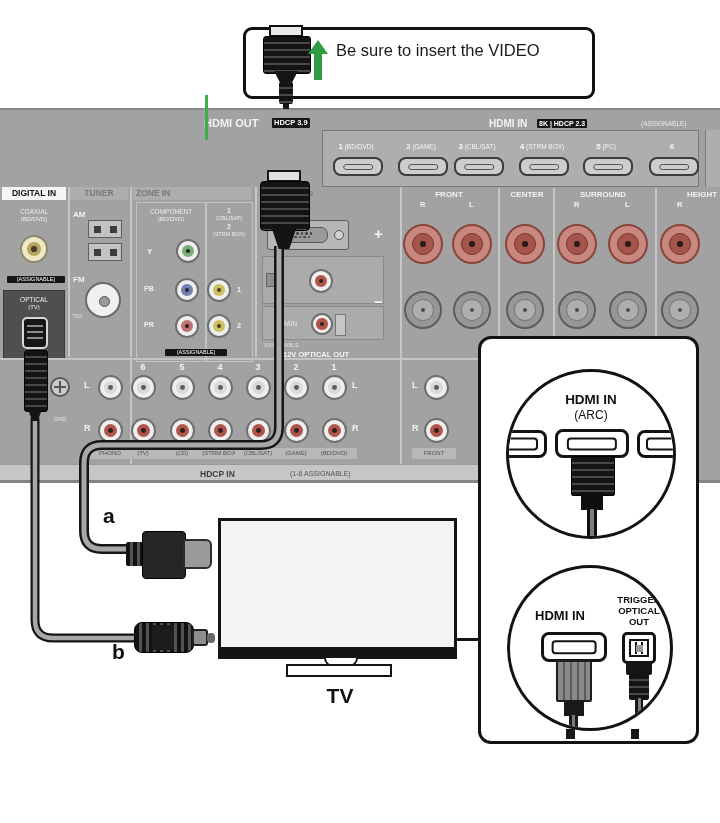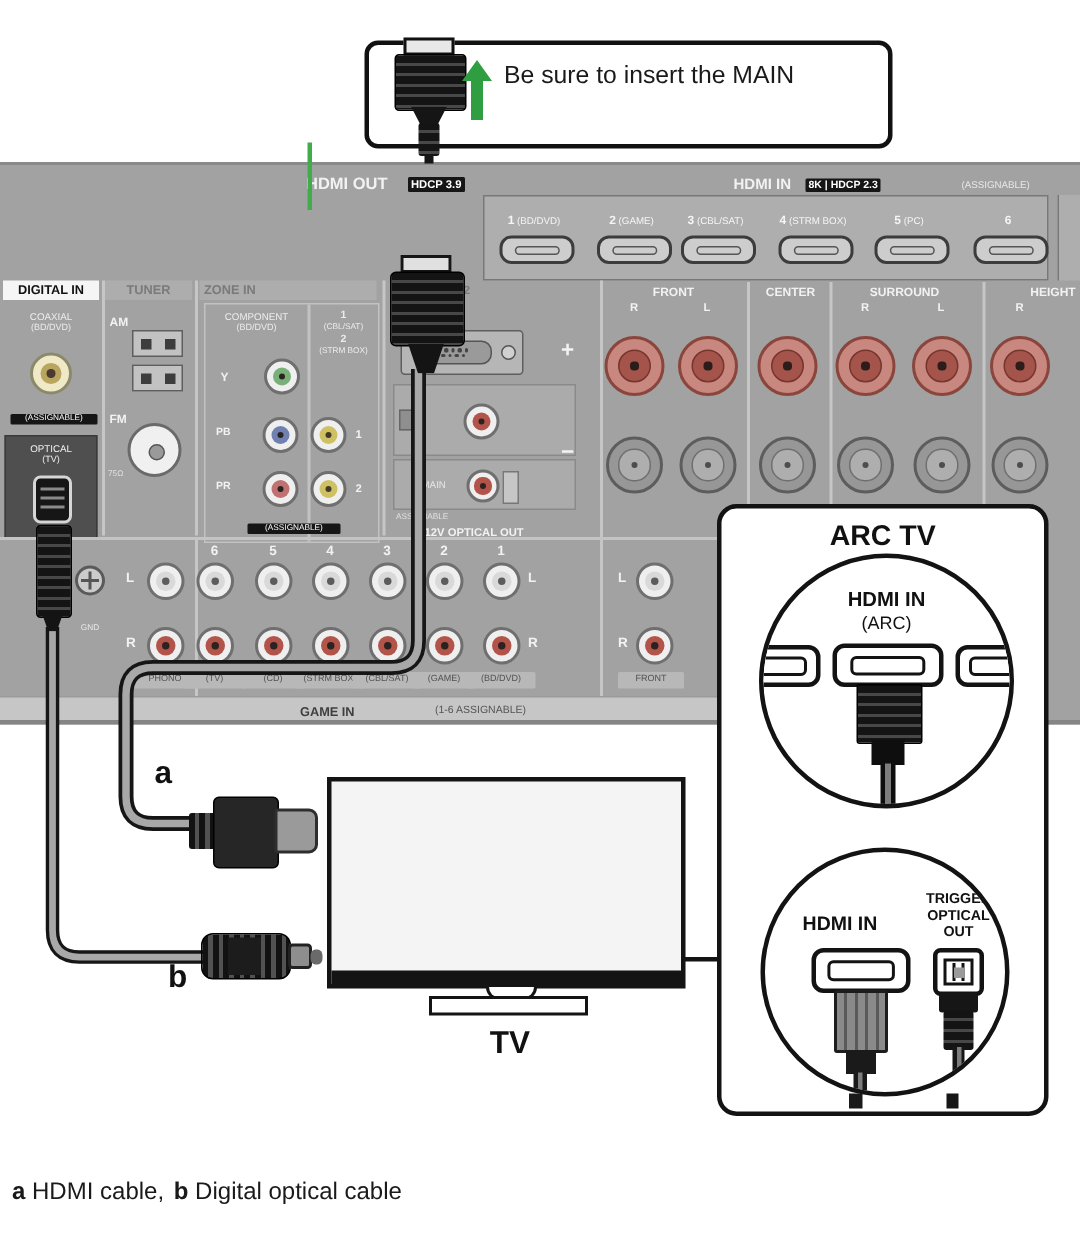--- a/index.html
+++ b/index.html
@@ -391,21 +391,21 @@
 
     <div class="lblbox" style="left:87px;top:338px;width:46px;">PHONO</div>
     <div class="lblbox" style="left:122px;top:338px;width:42px;">(TV)</div>
     <div class="lblbox" style="left:161px;top:338px;width:42px;">(CD)</div>
     <div class="lblbox" style="left:196px;top:338px;width:48px;">(STRM BOX)</div>
     <div class="lblbox" style="left:235px;top:338px;width:46px;">(CBL/SAT)</div>
     <div class="lblbox" style="left:275px;top:338px;width:42px;">(GAME)</div>
     <div class="lblbox" style="left:311px;top:338px;width:46px;">(BD/DVD)</div>
 
     <div class="abs" style="left:0;top:354px;width:480px;height:18px;background:#c6c6c6;border-top:1px solid #9a9a9a;">
-      <div class="txt" style="left:200px;top:4px;font-size:8.5px;font-weight:bold;color:#3f3f3f;">GAME IN</div>
+      <div class="txt" style="left:200px;top:4px;font-size:8.5px;font-weight:bold;color:#3f3f3f;">HDCP IN</div>
       <div class="txt" style="left:290px;top:5px;font-size:7px;color:#555;">(1-6 ASSIGNABLE)</div>
     </div>
 
     <div class="txt wlab" style="left:412px;top:270px;font-size:9px;">L</div>
     <div class="rca white" style="left:424px;top:265px;width:25px;height:25px;">
         <span class="ring">
           <span class="hole"></span>
         </span>
       </div>
     <div class="txt wlab" style="left:412px;top:313px;font-size:9px;">R</div>
@@ -452,21 +452,20 @@
 
   <div class="tv">
     <div class="abs" style="left:0;bottom:0;width:100%;height:9px;background:#141414;"></div>
   </div>
   <div class="abs" style="left:324px;top:658px;width:30px;height:7px;background:#fff;border:2px solid #141414;border-top:none;border-radius:0 0 12px 12px;z-index:4;"></div>
   <div class="abs" style="left:286px;top:664px;width:106px;height:13px;background:#fff;border:2px solid #141414;box-sizing:border-box;z-index:4;"></div>
   <div class="txt ctr" style="left:320px;top:684px;width:40px;font-size:21px;font-weight:bold;z-index:4;">TV</div>
   <div class="abs" style="left:454px;top:638px;width:26px;height:3px;background:#141414;z-index:4;"></div>
 
   <div class="inset">
-    <div class="txt ctr" style="left:0;top:8px;width:215px;font-size:19px;font-weight:bold;">ARC TV</div>
 
     <div class="circle" style="left:25px;top:30px;width:170px;height:170px;">
       <div class="txt ctr" style="left:0;top:20px;width:164px;font-size:13.5px;font-weight:bold;">HDMI IN</div>
       <div class="txt ctr" style="left:0;top:36px;width:164px;font-size:12px;font-weight:normal;">(ARC)</div>
       <div class="iport" style="left:-18px;top:58px;width:56px;height:28px;">
           <i></i>
         </div>
       <div class="iport" style="left:46px;top:57px;width:74px;height:29px;">
           <i></i>
         </div>
@@ -514,23 +513,17 @@
       <div class="abs" style="left:23px;top:-5px;width:34px;height:12px;background:#e8e8e8;border:2px solid #111;box-sizing:border-box;"></div>
       <div class="abs stripes-h" style="left:17px;top:6px;width:46px;height:36px;border-radius:3px;border:1px solid #000;"></div>
       <div class="abs" style="left:28px;top:41px;width:24px;height:13px;background:#151515;clip-path:polygon(0 0,100% 0,72% 100%,28% 100%);"></div>
       <div class="abs stripes-h" style="left:33px;top:52px;width:14px;height:22px;border-radius:2px;"></div>
       <div class="abs" style="left:37px;top:73px;width:6px;height:6px;background:#151515;"></div>
     </div>
     <div class="abs" style="left:0;top:0;">
       <div class="abs" style="left:62px;top:10px;width:0;height:0;border-left:10px solid transparent;border-right:10px solid transparent;border-bottom:14px solid #2f9e41;"></div>
       <div class="abs" style="left:68px;top:23px;width:8px;height:27px;background:#2f9e41;"></div>
     </div>
-    <div class="txt" style="left:90px;top:11px;font-size:16.5px;color:#1a1a1a;">Be sure to insert the MAIN</div>
-  </div>
-
-  <div class="txt" style="left:8px;top:786px;font-size:16px;color:#1a1a1a;">
-    <b>a</b>
-    <span>HDMI cable,</span>
-    <b style="margin-left:2px;">b</b>
-    <span>Digital optical cable</span>
-  </div>
+    <div class="txt" style="left:90px;top:11px;font-size:16.5px;color:#1a1a1a;">Be sure to insert the VIDEO</div>
+  </div>
+
 
 </div>
 
 </body></html>

